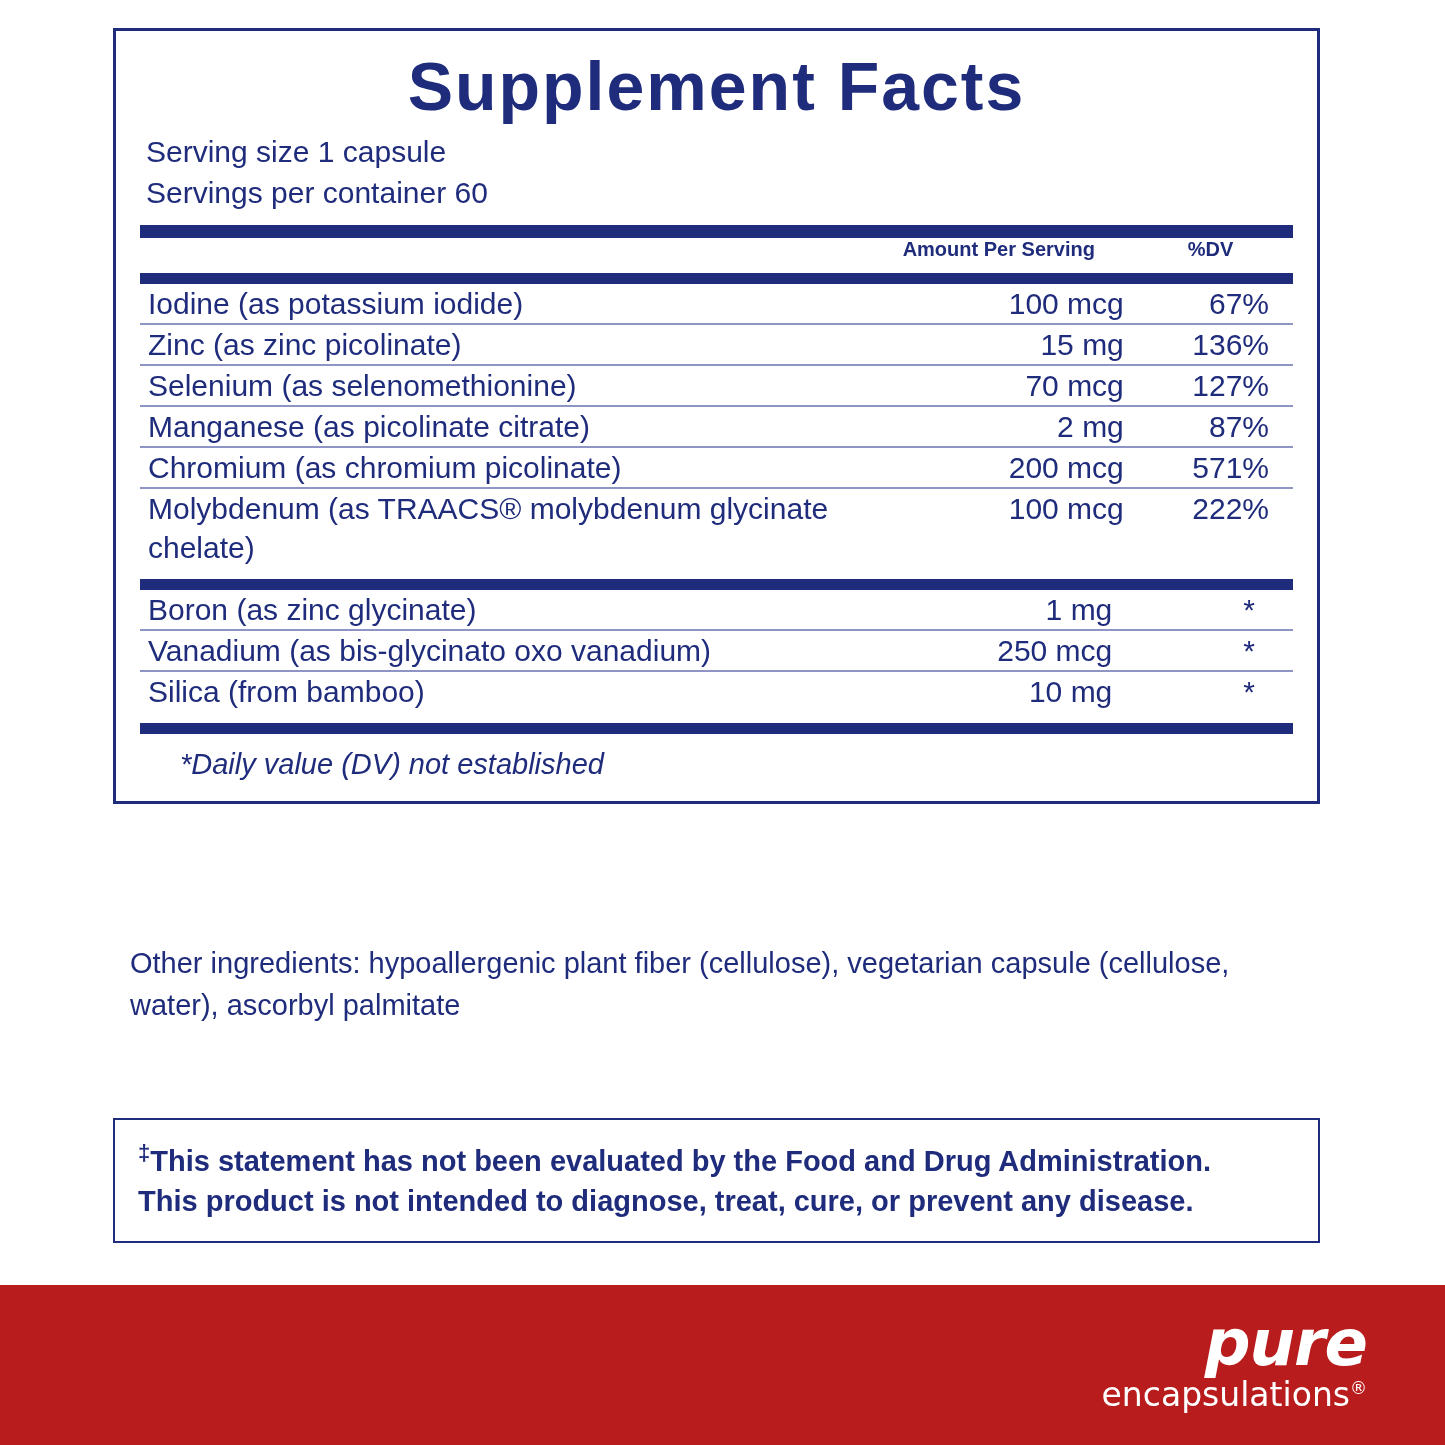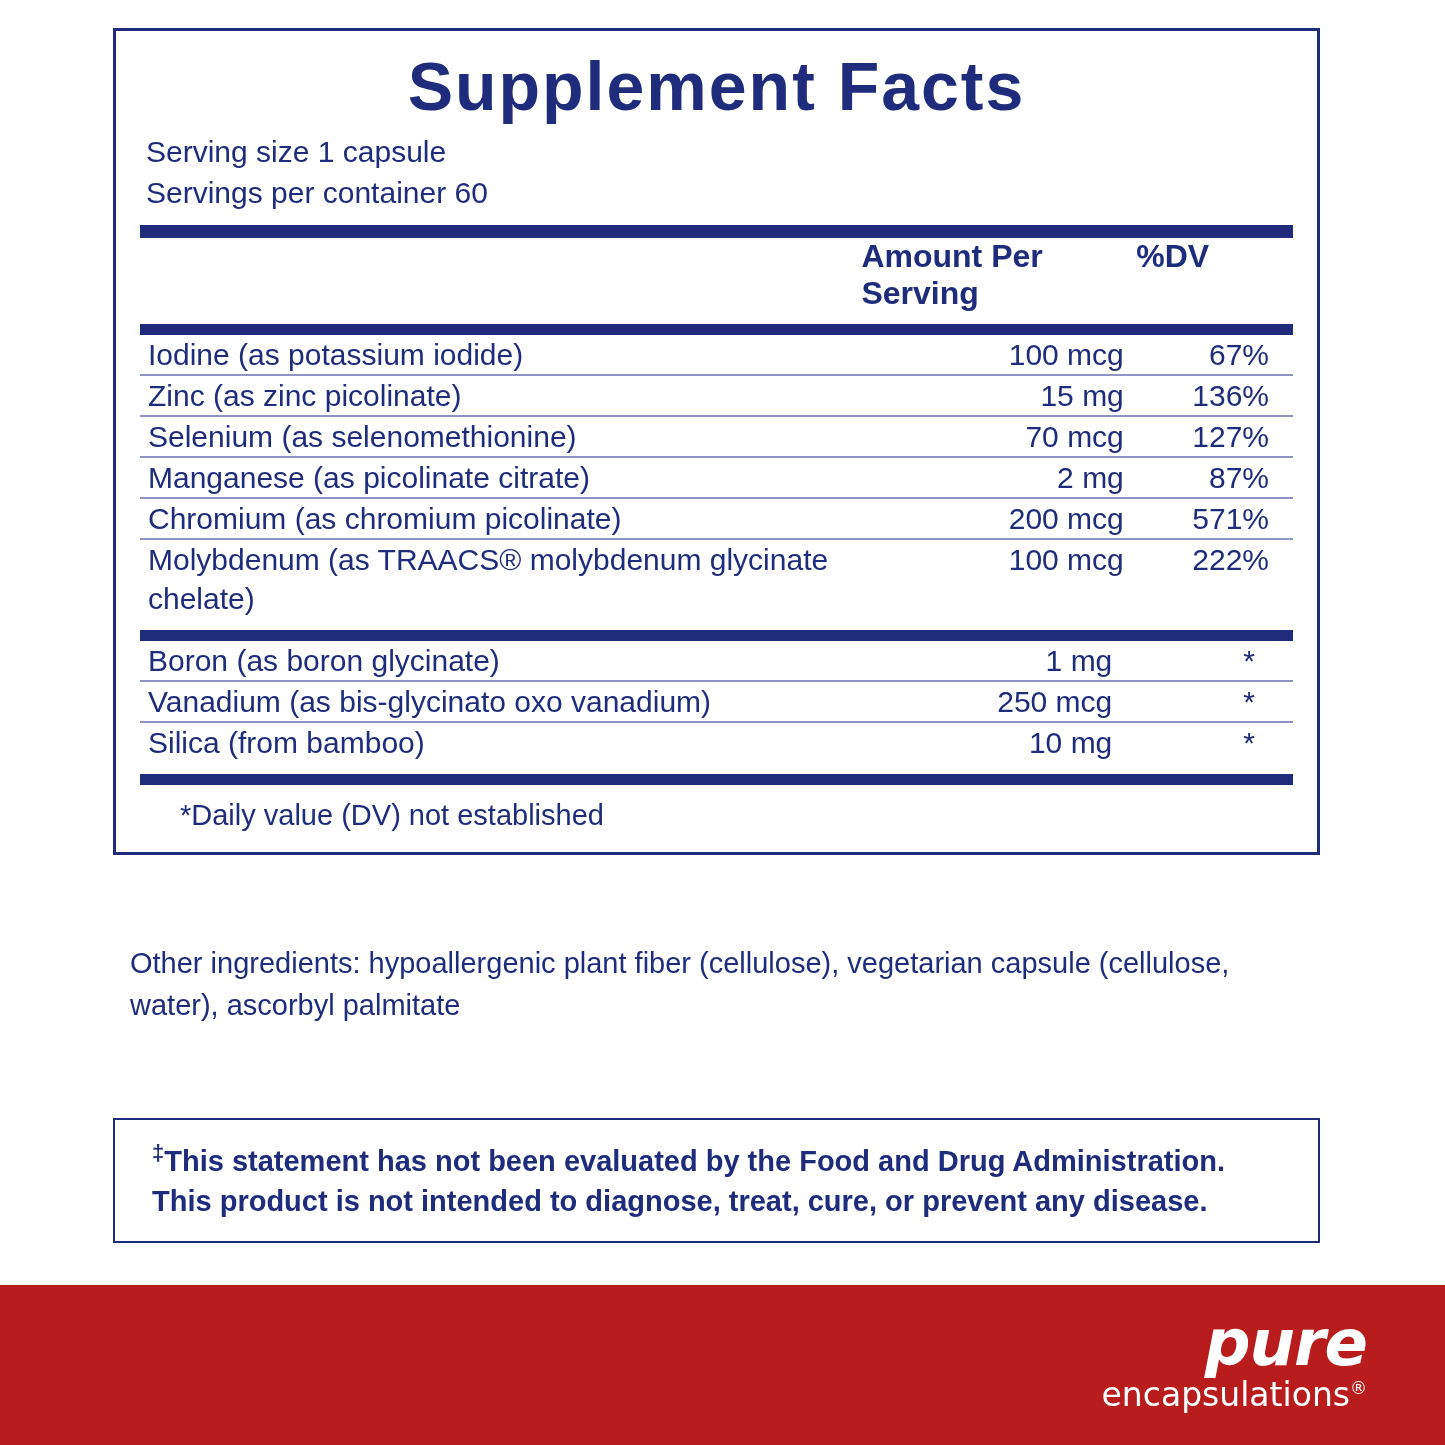--- a/index.html
+++ b/index.html
@@ -68,23 +68,23 @@
   }
   table.facts td, table.facts th {
     padding: 0;
     vertical-align: top;
   }
   .col-name { width: 63%; }
   .col-amt  { width: 24%; }
   .col-dv   { width: 13%; }
 
   .hdr-row td {
-    font-size: 32px;
+    font-size: 20px;
     font-weight: bold;
-    text-align: left;
+    text-align: center;
     padding: 10px 0 10px 0;
     color: #1f2c7c;
   }
   .hdr-row td.col-dv { padding-right: 8px; }
 
   .nut-row td {
     font-size: 30px;
     padding: 9px 0 9px 0;
     color: #1f2c7c;
     line-height: 1.3;
@@ -96,20 +96,21 @@
 
   .sep-row td {
     padding: 0;
   }
   .sep-row .rule-hair { margin: 0; }
 
   .footnote {
     font-size: 29px;
     color: #1f2c7c;
     padding: 14px 0 0 40px;
+    font-style: italic;
   }
 
   
   .other-ing {
     position: absolute;
     left: 130px;
     top: 942px;
     width: 1180px;
     font-size: 29px;
     line-height: 1.45;
@@ -117,21 +118,21 @@
   }
 
   
   .disclaimer {
     position: absolute;
     left: 113px;
     top: 1118px;
     width: 1207px;
     box-sizing: border-box;
     border: 2px solid #1f2c7c;
-    padding: 18px 22px 20px 37px;
+    padding: 18px 22px 20px 23px;
     font-size: 29px;
     font-weight: bold;
     line-height: 1.38;
     color: #1f2c7c;
   }
   .disclaimer .sup {
     font-size: 22px;
     vertical-align: super;
   }
 
@@ -260,21 +261,21 @@
         <td class="col-dv">222%</td>
       </tr>
     </tbody>
       </table>
 
     <div class="rule-thick sm"></div>
 
     <table class="facts">
       <tbody>
           <tr class="nut-row">
-        <td class="col-name">Boron (as boron glycinate)</td>
+        <td class="col-name">Boron (as zinc glycinate)</td>
         <td class="col-amt">1 mg</td>
         <td class="col-dv star">*</td>
       </tr>
       <tr class="sep-row">
             <td colspan="3">
               <div class="rule-hair"></div>
             </td>
           </tr>
 
       <tr class="nut-row">

